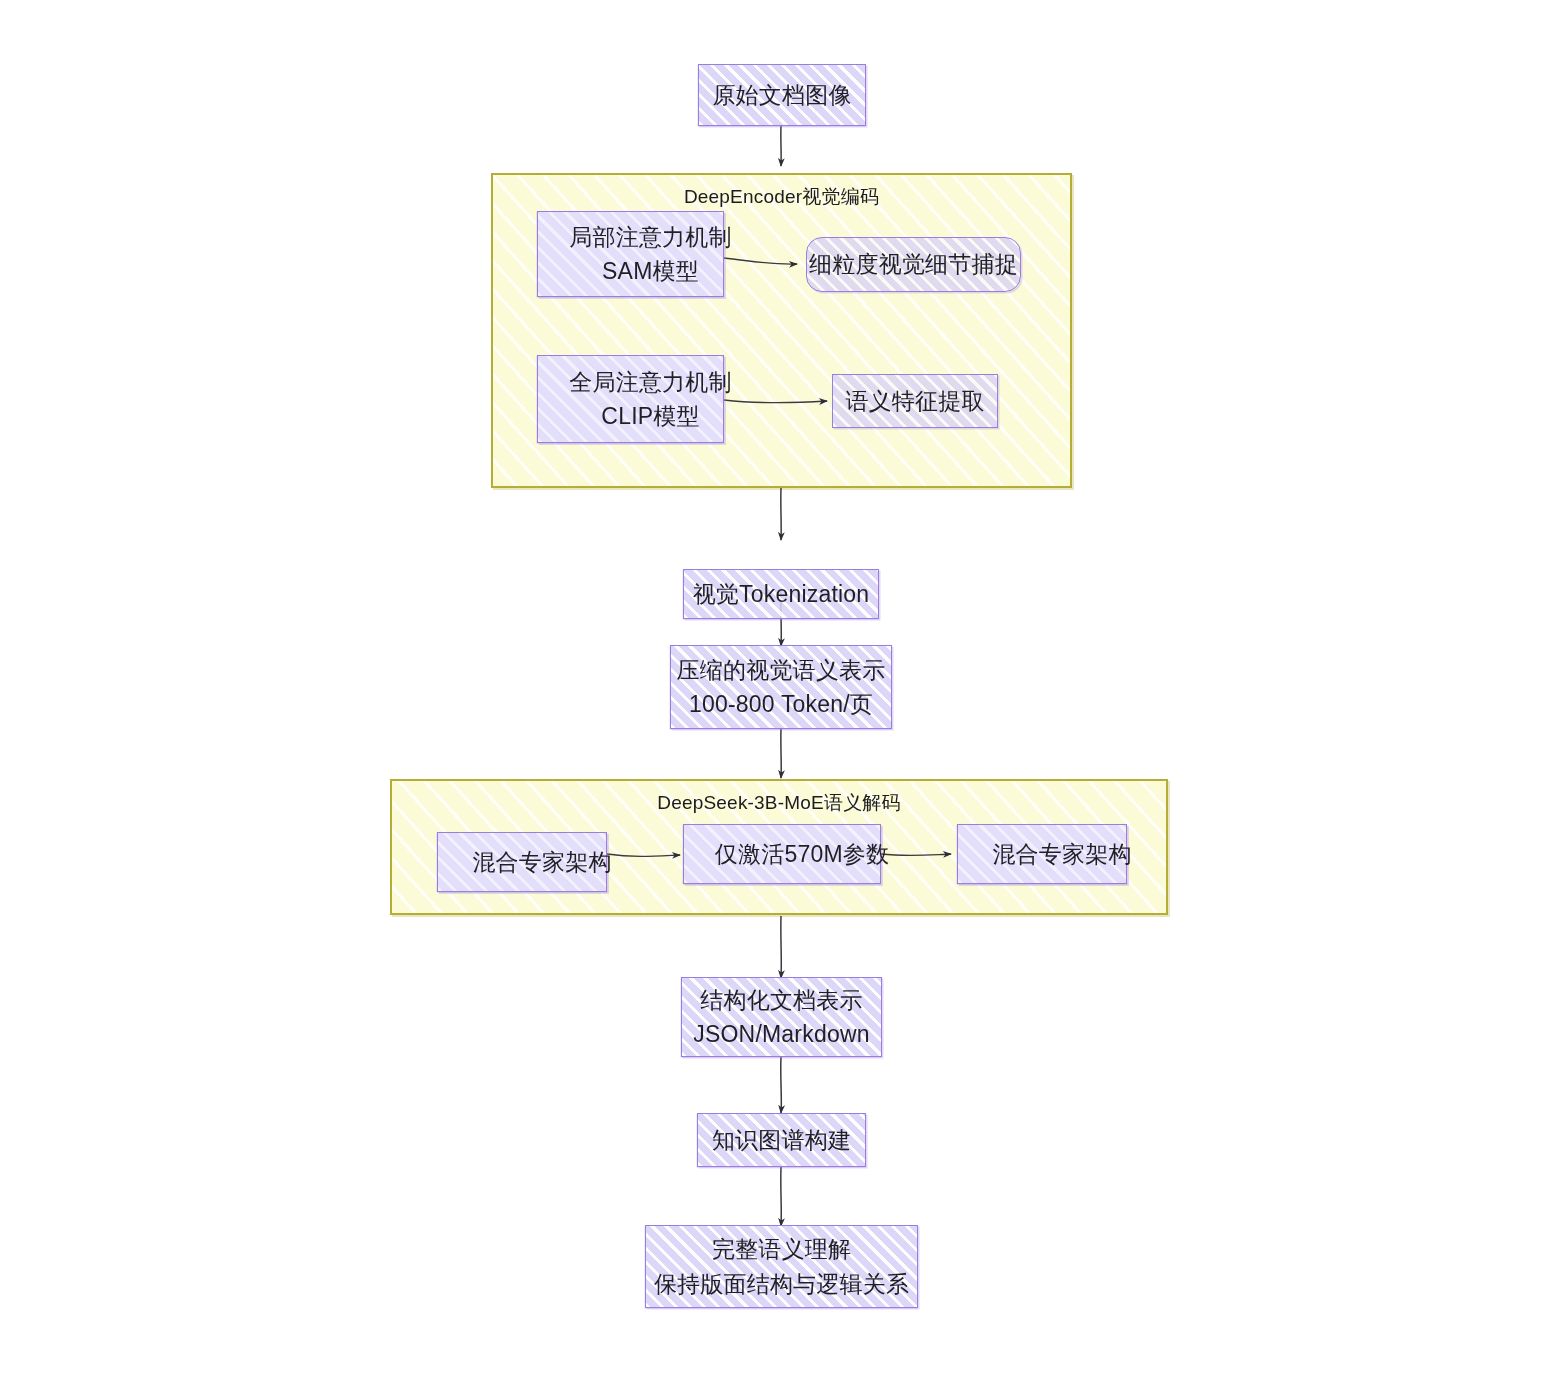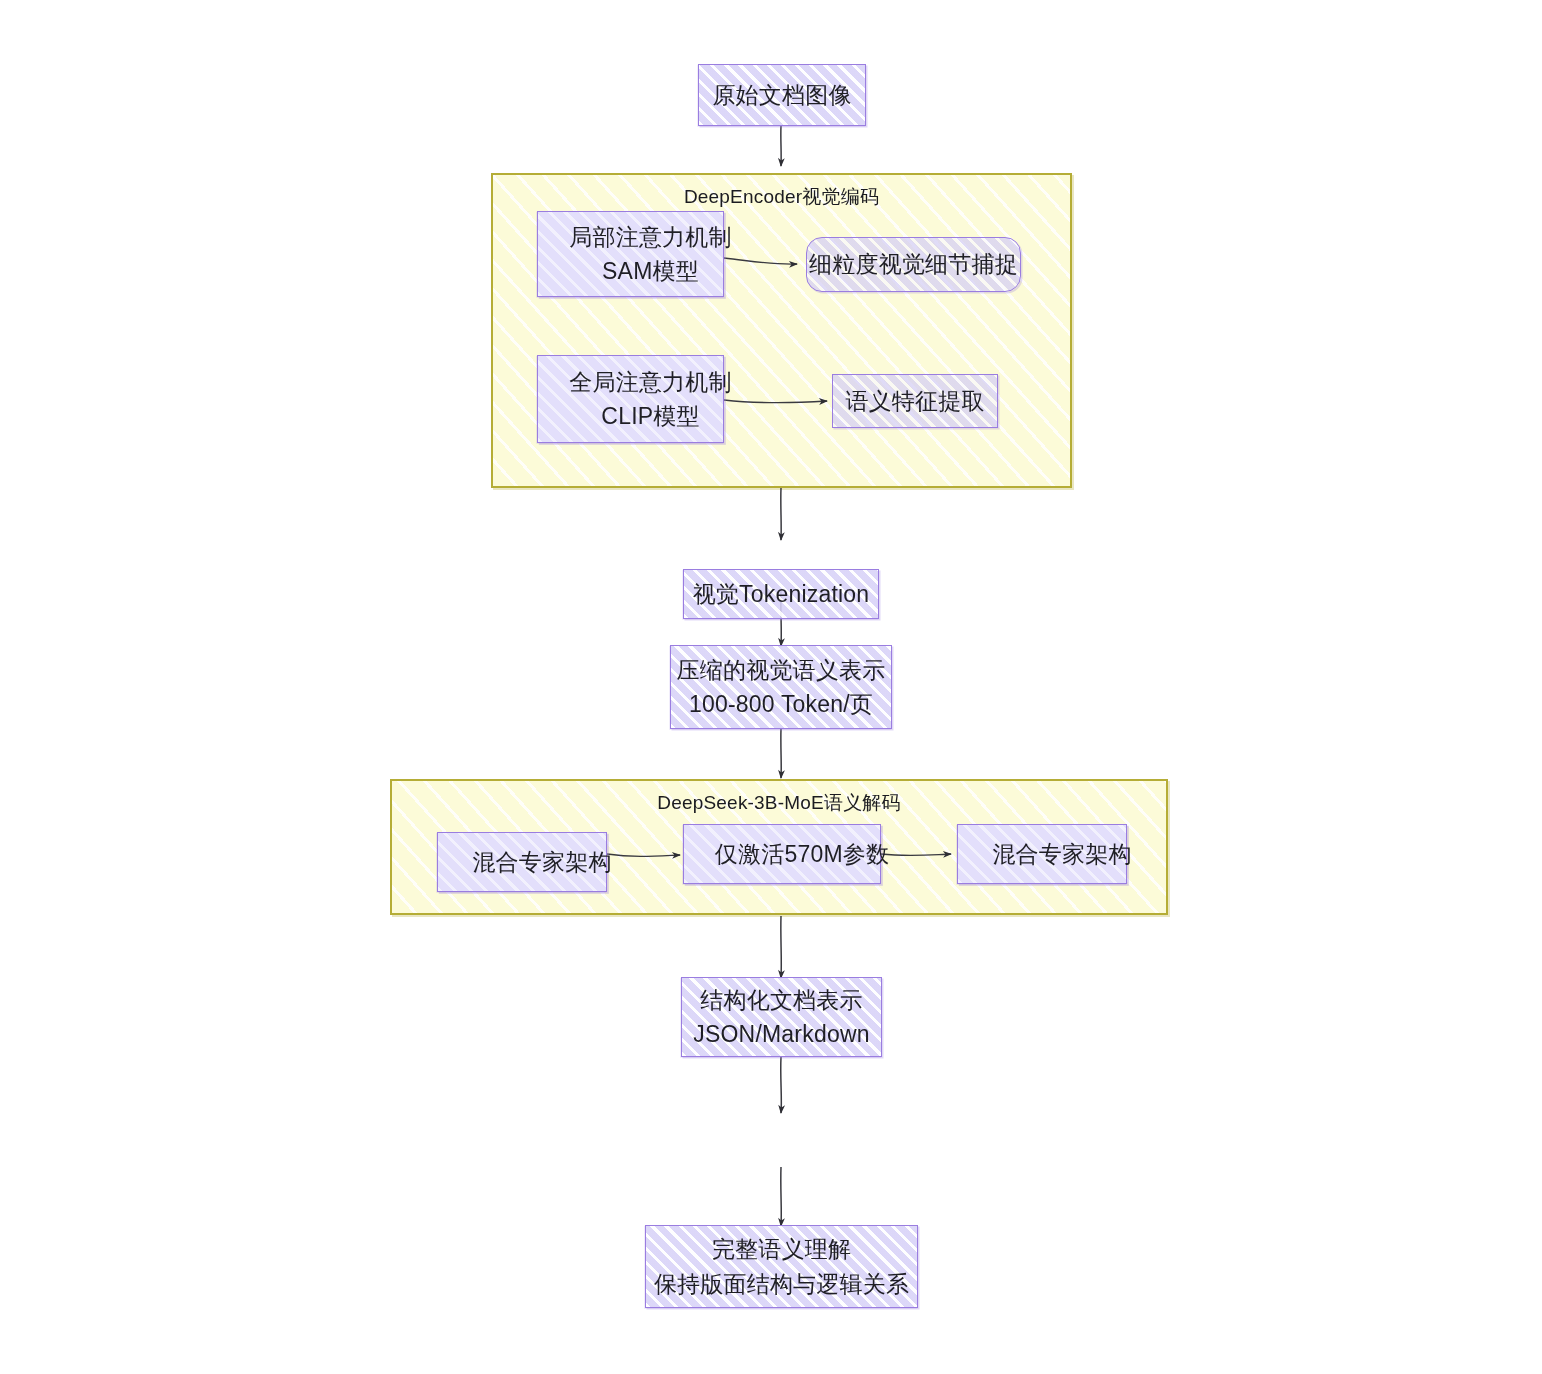--- a/index.html
+++ b/index.html
@@ -197,19 +197,22 @@
 
   <div class="node solid" style="left:957px; top:824px; width:170px; height:60px;">
     <span class="ln">混合专家架构</span>
   </div>
 
   <div class="node hatch" style="left:681px; top:977px; width:201px; height:80px;">
     <span class="ln">结构化文档表示</span>
     <span class="ln">JSON/Markdown</span>
   </div>
 
+  <div class="node hatch" style="left:697px; top:1113px; width:169px; height:54px;">
+    <span class="ln">知识图谱构建</span>
+  </div>
 
   <div class="node hatch" style="left:645px; top:1225px; width:273px; height:83px;">
     <span class="ln">完整语义理解</span>
     <span class="ln">保持版面结构与逻辑关系</span>
   </div>
 
 </div>
 
 </body></html>

